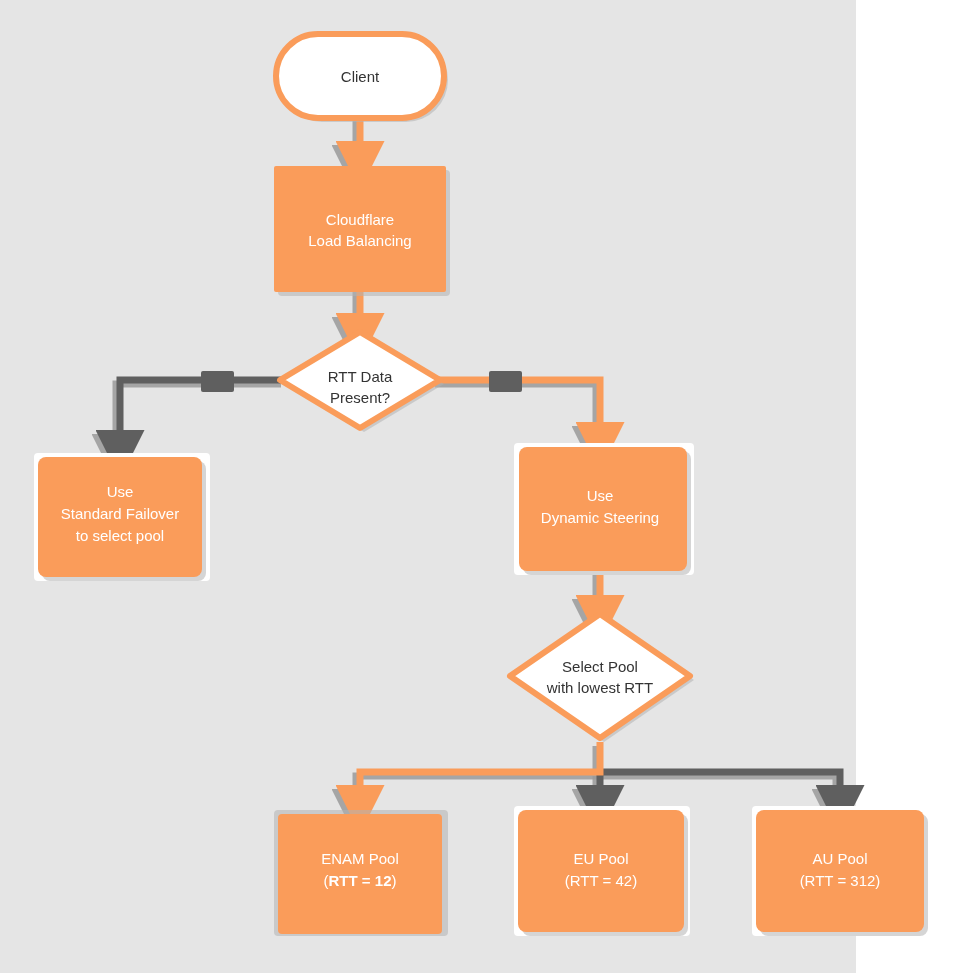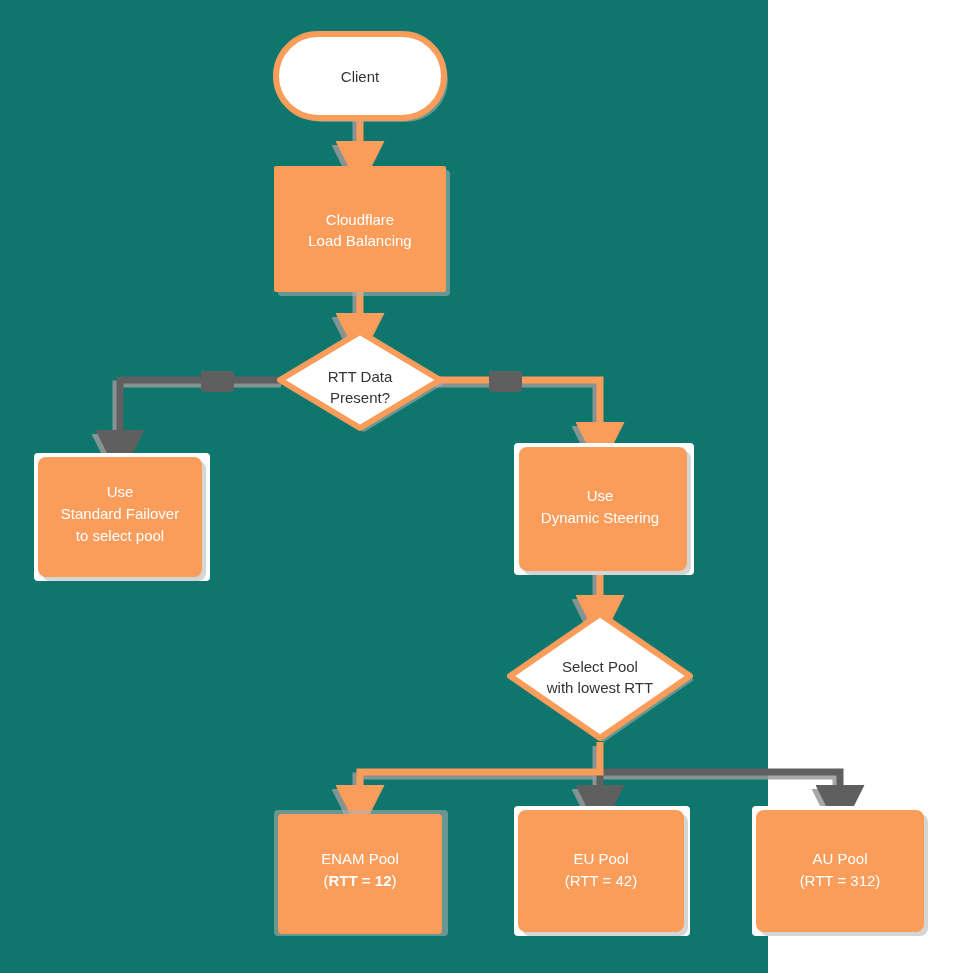--- a/index.html
+++ b/index.html
@@ -8,23 +8,23 @@
     background: #ffffff;
   }
   body {
     width: 960px;
     height: 973px;
     font-family: "Liberation Sans", sans-serif;
     overflow: hidden;
   }
   #diagram-root {
     position: relative;
-    width: 768px;
+    width: 856px;
     height: 973px;
-    background: #0f766e;
+    background: #e5e5e5;
     text-align: center;
   }
   svg#flow-svg {
     position: absolute;
     top: 0;
     left: 0;
     width: 960px;
     height: 973px;
     display: block;
   }

